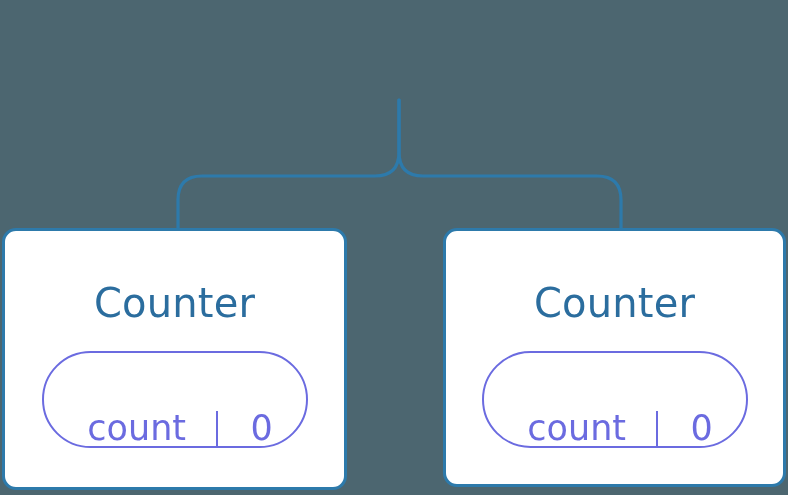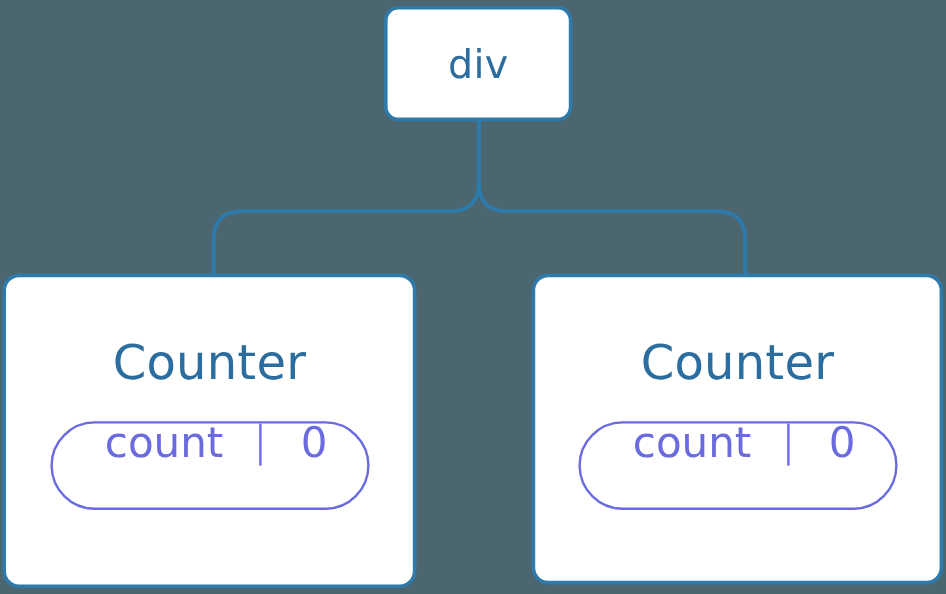--- a/index.html
+++ b/index.html
@@ -69,26 +69,26 @@
     font-size: 40px;
     line-height: 1;
     margin-top: 52px;
     letter-spacing: 0.2px;
   }
 
   
   .pill {
     position: relative;
     margin-top: 28px;
-    height: 74px;
+    height: 97px;
     border: 2px solid #6b6be0;
     border-radius: 49px;
     box-sizing: border-box;
     display: flex;
-    align-items: flex-start;
+    align-items: flex-end;
     background: #ffffff;
   }
   .pill-left  { width: 266px; }
   .pill-right { width: 266px; }
 
   .pill-key,
   .pill-val {
     display: flex;
     align-items: center;
     justify-content: center;
@@ -106,23 +106,20 @@
 <body>
 
 <div id="stage">
 
   <svg id="connectors" viewBox="0 0 788 495" width="788" height="495" xmlns="http://www.w3.org/2000/svg">
 
     <path d="M 399 100 L 399 152 Q 399 176 375 176 L 202 176 Q 178 176 178 200 L 178 230" fill="none" stroke="#2d7aab" stroke-width="3.2" stroke-linecap="round" stroke-linejoin="round"></path>
     <path d="M 399 100 L 399 152 Q 399 176 423 176 L 597 176 Q 621 176 621 200 L 621 230" fill="none" stroke="#2d7aab" stroke-width="3.2" stroke-linecap="round" stroke-linejoin="round"></path>
   </svg>
 
-  <div class="node node-root">
-    <span class="node-title">div</span>
-  </div>
 
   <div class="node node-child node-child-left">
     <span class="node-title">Counter</span>
     <div class="pill pill-left">
       <span class="pill-key">count</span>
       <span class="pill-val">0</span>
     </div>
   </div>
 
   <div class="node node-child node-child-right">

